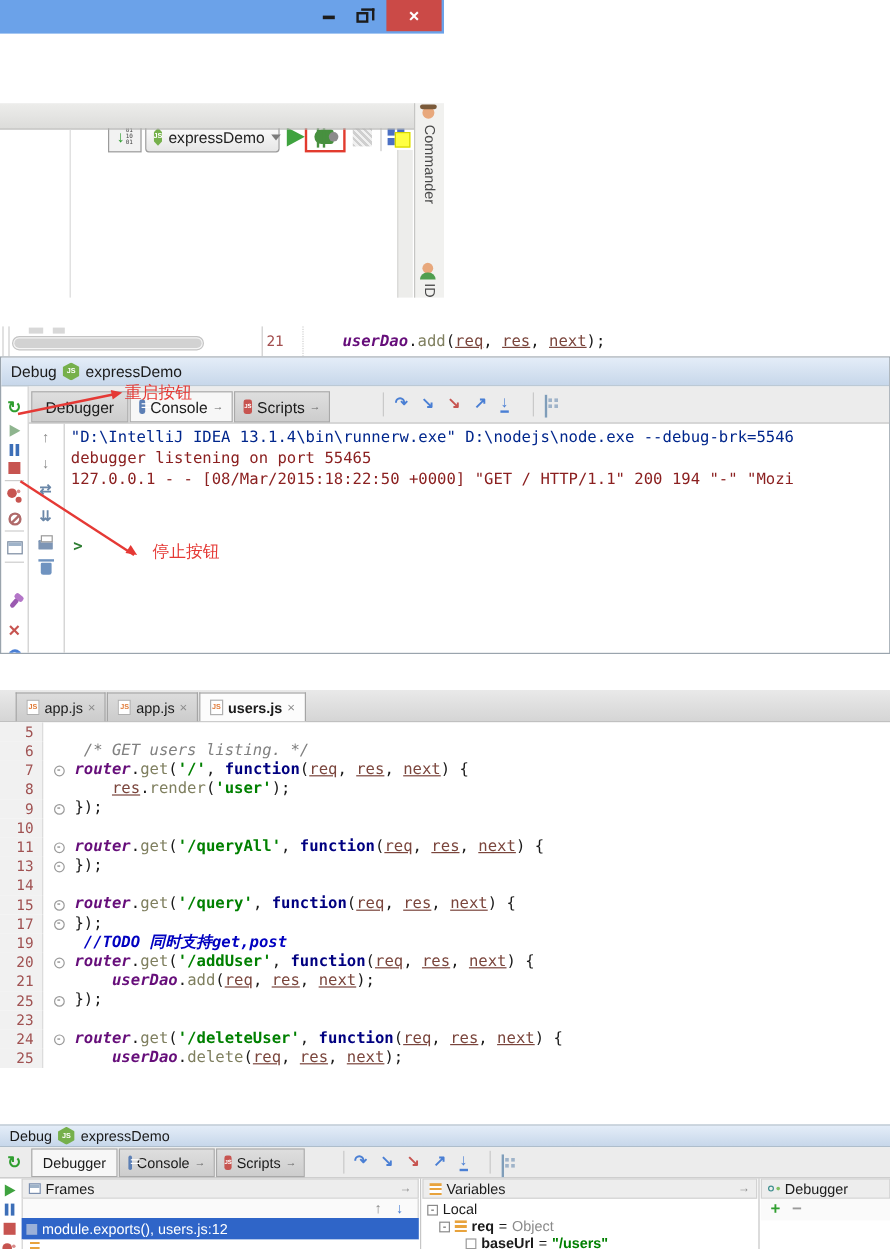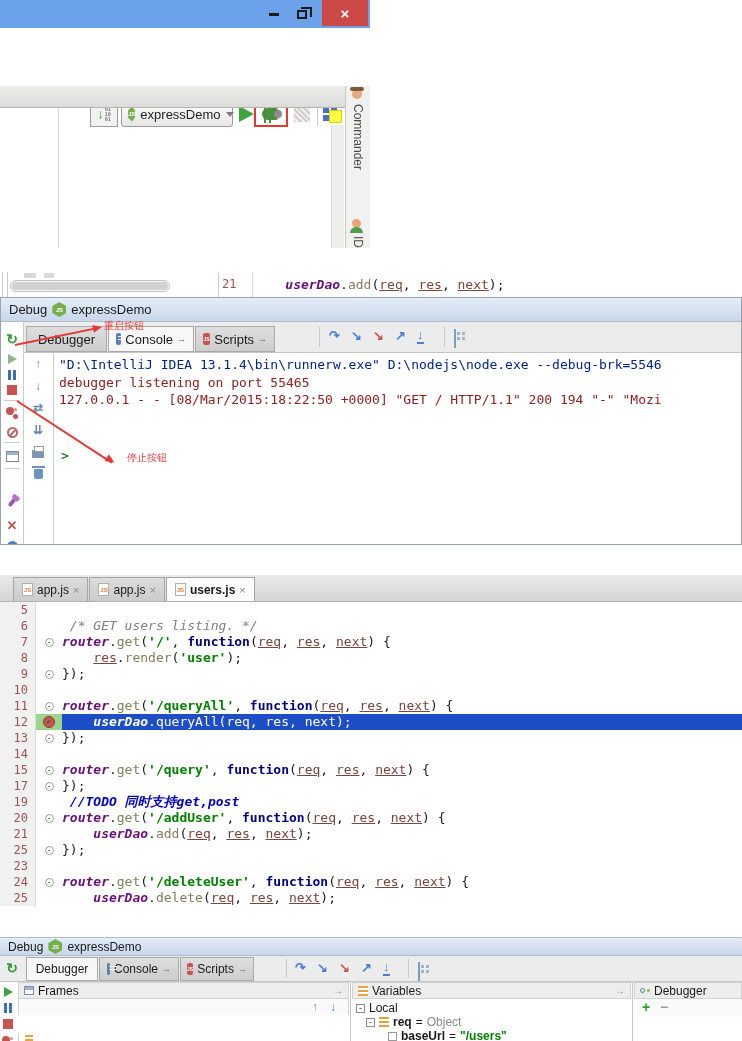--- a/index.html
+++ b/index.html
@@ -90,21 +90,21 @@
 .wrap-glyph{color:#6a87a8;font-size:12px;font-weight:bold}
 .printer-glyph{width:12px;height:8px;background:#7d95b5;border-radius:1px;position:relative;margin-top:3px}
 .printer-glyph::before{content:"";position:absolute;left:2px;top:-4px;width:8px;height:4px;background:#fff;border:1px solid #9a9a9a}
 .trash-glyph{width:9px;height:10px;background:#6f93c0;border-radius:1px 1px 2px 2px;position:relative}
 .trash-glyph::before{content:"";position:absolute;left:-2px;top:-3px;width:13px;height:2px;background:#6f93c0}
 .hr-sep{position:absolute;left:3px;width:16px;height:1px;background:#cdcdcd}
 .console-lines{position:absolute;left:58px;top:58px;width:682px;font-size:13px;line-height:17.5px;white-space:nowrap}
 .cl-navy{color:#00268c}
 .cl-darkred{color:#8b2020}
 .prompt{position:absolute;left:60px;top:150px;color:#2e7d32;font-weight:bold;font-size:13px}
-.annot{position:absolute;color:#e53935;font-size:10px;white-space:nowrap}
+.annot{position:absolute;color:#e53935;font-size:14px;white-space:nowrap}
 .annot-line{position:absolute;height:2px;background:#e53935;transform-origin:left center}
 .annot-head{position:absolute;width:0;height:0;border-top:4px solid transparent;border-bottom:4px solid transparent;border-left:9px solid #e53935}
 
 .bot{left:0;top:570px;width:742px;height:471px;overflow:hidden}
 .etabbar{position:absolute;left:0;top:5px;width:742px;height:27px;background:linear-gradient(#e9e9e9,#d5d5d5);border-bottom:1px solid #b2b2b2;display:flex;align-items:flex-end;padding-left:13px}
 .etab{height:24px;border:1px solid #a5a5a5;border-bottom:none;background:linear-gradient(#dcdcdc,#cccccc);display:flex;align-items:center;gap:4px;font-size:12px;padding:0 8px;margin-right:1px}
 .etab.active{background:#fcfcfc;font-weight:bold}
 .jsfile-icon{width:11px;height:13px;background:#fff;border:1px solid #b0b0b0;color:#e07b39;font-size:6px;font-weight:bold;display:flex;align-items:center;justify-content:center}
 .etab-close{color:#8a8a8a;font-size:11px;font-weight:normal}
 .editor{position:absolute;left:0;top:32px;width:742px;height:335px;background:#fff;font-size:13px}
@@ -366,27 +366,20 @@
         <span class="midcol"></span>
         <span class="ctext"></span>
       </div>
       <div class="crow">
         <span class="lnum">11</span>
         <span class="midcol">
           <span class="fold-mark">-</span>
         </span>
         <span class="ctext"><span class="tk-o">router</span><span class="tk-x">.</span><span class="tk-m">get</span><span class="tk-x">(</span><span class="tk-s">'/queryAll'</span><span class="tk-x">, </span><span class="tk-k">function</span><span class="tk-x">(</span><span class="tk-p">req</span><span class="tk-x">, </span><span class="tk-p">res</span><span class="tk-x">, </span><span class="tk-p">next</span><span class="tk-x">) {</span></span>
       </div>
-      <div class="crow current">
-        <span class="lnum">12</span>
-        <span class="midcol bp">
-          <span class="bp-dot">✔</span>
-        </span>
-        <span class="ctext"><span class="tk-x">    </span><span class="tk-o">userDao</span><span class="tk-x">.</span><span class="tk-m">queryAll</span><span class="tk-x">(req, res, next);</span></span>
-      </div>
       <div class="crow">
         <span class="lnum">13</span>
         <span class="midcol">
           <span class="fold-mark">-</span>
         </span>
         <span class="ctext"><span class="tk-x">});</span></span>
       </div>
       <div class="crow">
         <span class="lnum">14</span>
         <span class="midcol"></span>
@@ -501,20 +494,24 @@
 
   <div class="panel-hdr" style="left:18px;top:412px;width:331px">
     <span class="frames-icon"></span>
     <span>Frames</span>
     <span class="hdr-arrow">→</span>
   </div>
   <div class="abs" style="left:18px;top:429px;width:331px;height:16px;background:#fafafa;border-left:1px solid #d2d2d2;border-right:1px solid #d2d2d2">
     <span class="abs arrow-gray" style="right:30px;top:1px">↑</span>
     <span class="abs arrow-blue" style="right:12px;top:1px">↓</span>
   </div>
+  <div class="frame-row" style="left:18px;top:445px;width:331px;height:18px">
+    <span class="frame-icon"></span>
+    <span>module.exports(), users.js:12</span>
+  </div>
   <div class="abs" style="left:18px;top:463px;width:331px;height:8px;background:#fff;border-left:1px solid #d2d2d2">
     <span class="abs vars-icon" style="left:6px;top:2px;width:8px;height:6px"></span>
   </div>
 
   <div class="vpanel-div" style="left:350px"></div>
   <div class="vpanel-div" style="left:632px"></div>
 
   <div class="panel-hdr" style="left:352px;top:412px;width:279px">
     <span class="vars-icon"></span>
     <span>Variables</span>

